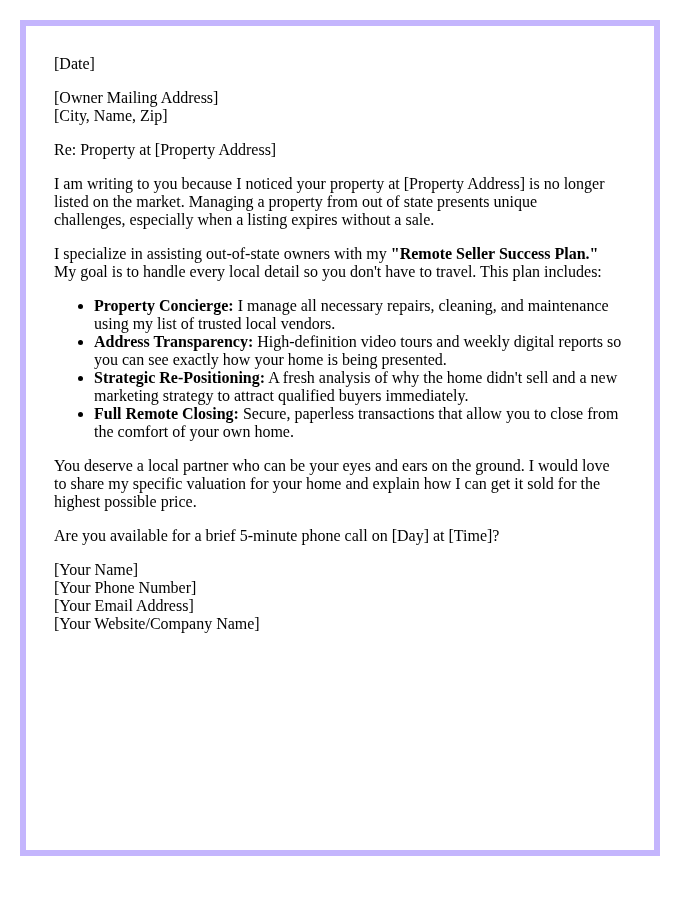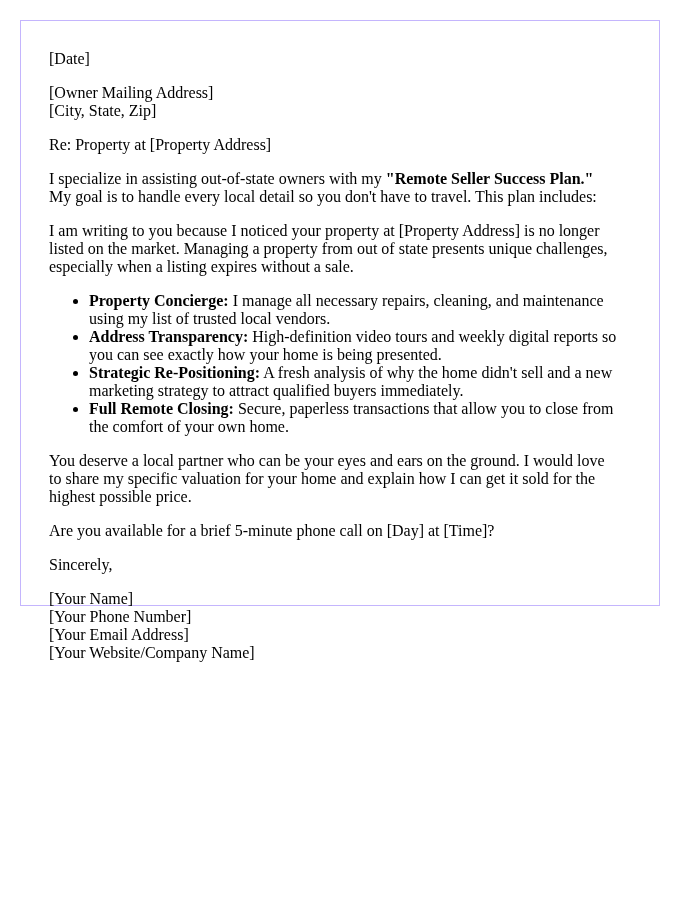--- a/index.html
+++ b/index.html
@@ -14,22 +14,22 @@
     font-family: "Liberation Serif", "DejaVu Serif", serif;
     font-size: 16px;
     line-height: 18px;
     color: #000000;
   }
   .letter {
     position: absolute;
     left: 20px;
     top: 20px;
     width: 640px;
-    height: 586px;
-    border: 1px solid #c4b5fd;
+    height: 836px;
+    border: 6px solid #c4b5fd;
     box-sizing: border-box;
     padding: 29px 28px 0 28px;
   }
   .block {
     margin: 0 0 16px 0;
   }
   .line {
     display: block;
     white-space: nowrap;
   }
@@ -50,42 +50,41 @@
 <body>
 
 <div class="letter">
 
   <div class="block">
     <span class="line">[Date]</span>
   </div>
 
   <div class="block">
     <span class="line">[Owner Mailing Address]</span>
-    <span class="line">[City, State, Zip]</span>
+    <span class="line">[City, Name, Zip]</span>
   </div>
 
   <p>Re: Property at [Property Address]</p>
 
 
+  <p>I am writing to you because I noticed your property at [Property Address] is no longer listed on the market. Managing a property from out of state presents unique challenges, especially when a listing expires without a sale.</p>
+
   <p><span>I specialize in assisting out-of-state owners with my </span><strong>"Remote Seller Success Plan."</strong><span> My goal is to handle every local detail so you don't have to travel. This plan includes:</span></p>
-
-  <p>I am writing to you because I noticed your property at [Property Address] is no longer listed on the market. Managing a property from out of state presents unique challenges, especially when a listing expires without a sale.</p>
 
   <ul class="plan">
     <li><strong>Property Concierge:</strong><span> I manage all necessary repairs, cleaning, and maintenance using my list of trusted local vendors.</span></li>
     <li><strong>Address Transparency:</strong><span> High-definition video tours and weekly digital reports so you can see exactly how your home is being presented.</span></li>
     <li><strong>Strategic Re-Positioning:</strong><span> A fresh analysis of why the home didn't sell and a new marketing strategy to attract qualified buyers immediately.</span></li>
     <li><strong>Full Remote Closing:</strong><span> Secure, paperless transactions that allow you to close from the comfort of your own home.</span></li>
   </ul>
 
   <p>You deserve a local partner who can be your eyes and ears on the ground. I would love to share my specific valuation for your home and explain how I can get it sold for the highest possible price.</p>
 
   <p>Are you available for a brief 5-minute phone call on [Day] at [Time]?</p>
 
-  <p>Sincerely,</p>
 
   <div class="block">
     <span class="line">[Your Name]</span>
     <span class="line">[Your Phone Number]</span>
     <span class="line">[Your Email Address]</span>
     <span class="line">[Your Website/Company Name]</span>
   </div>
 
 </div>
 

